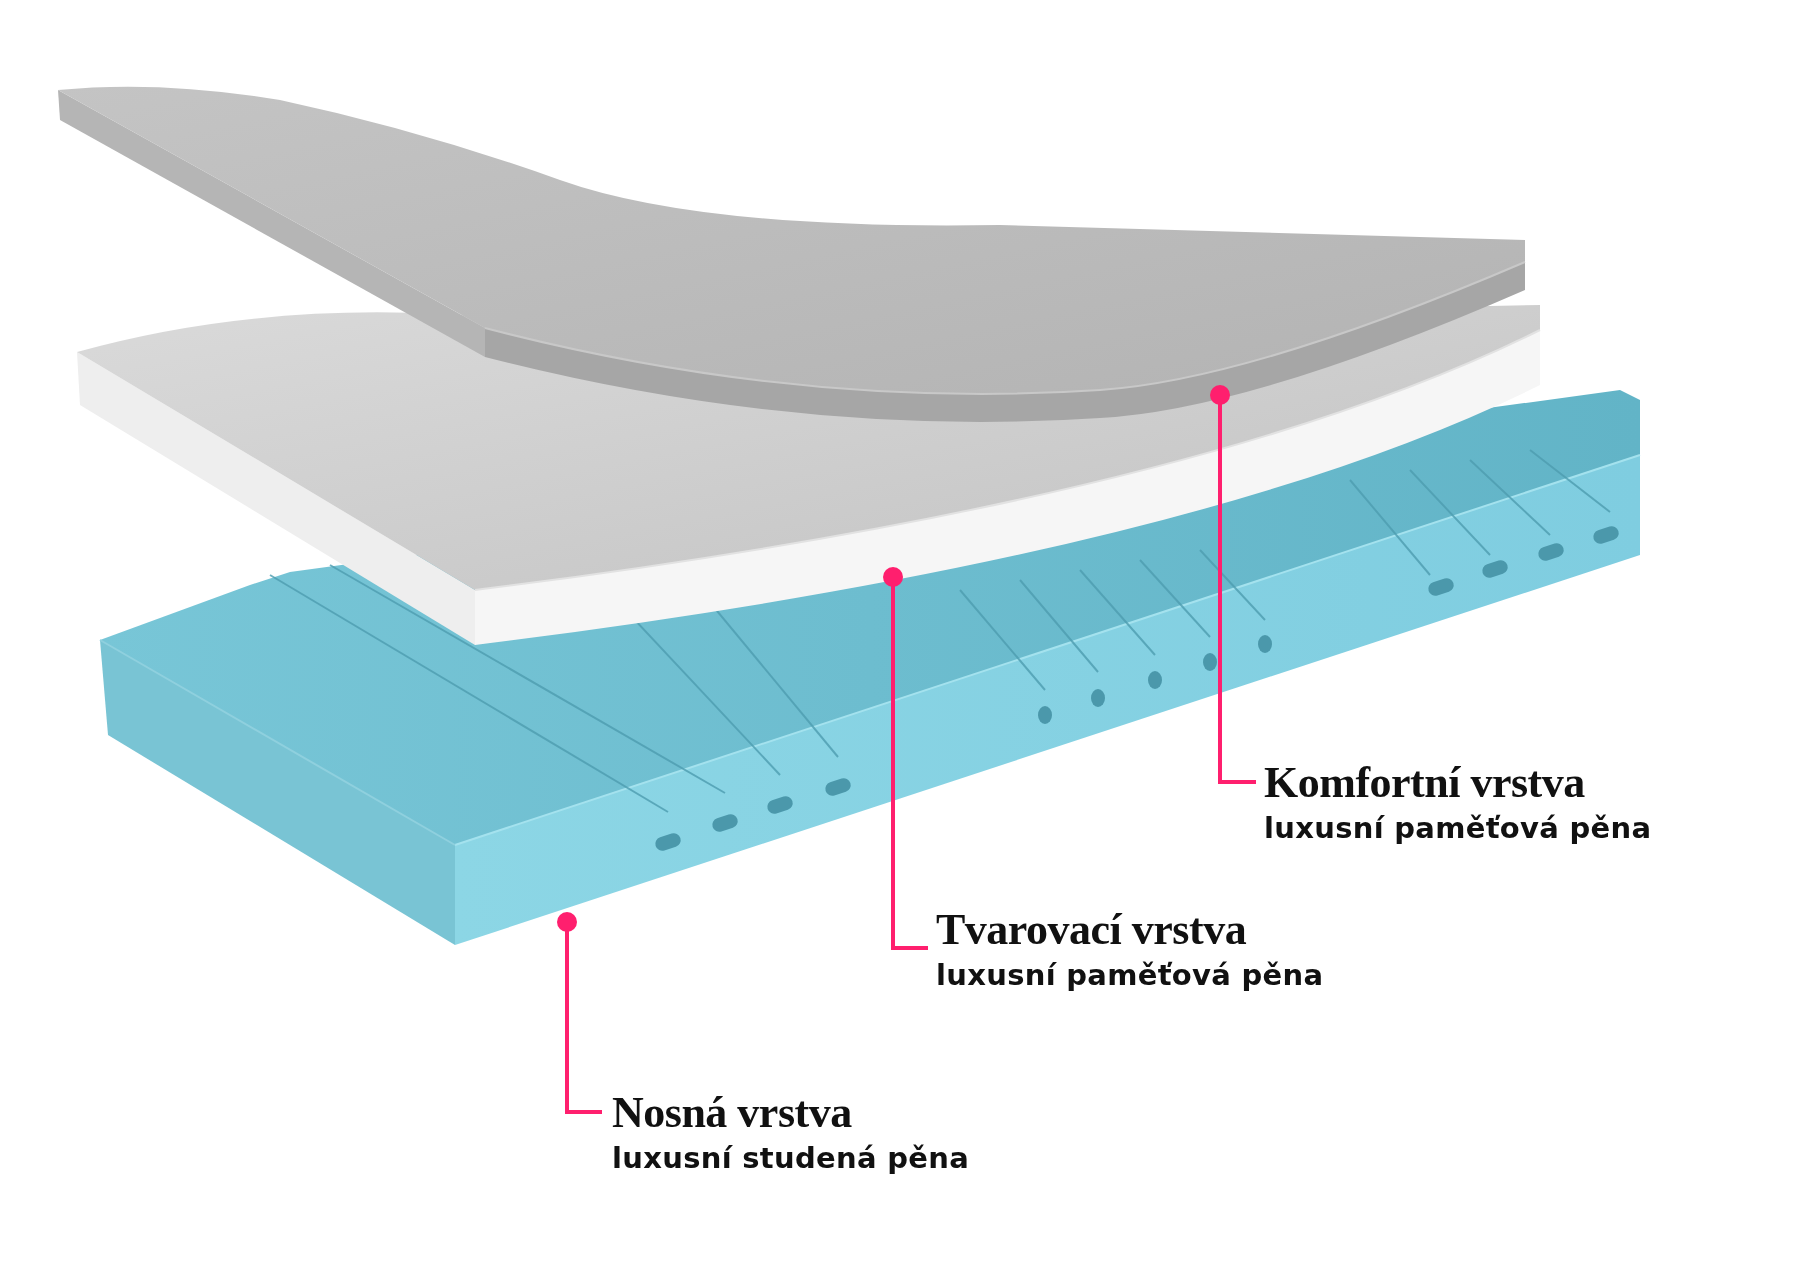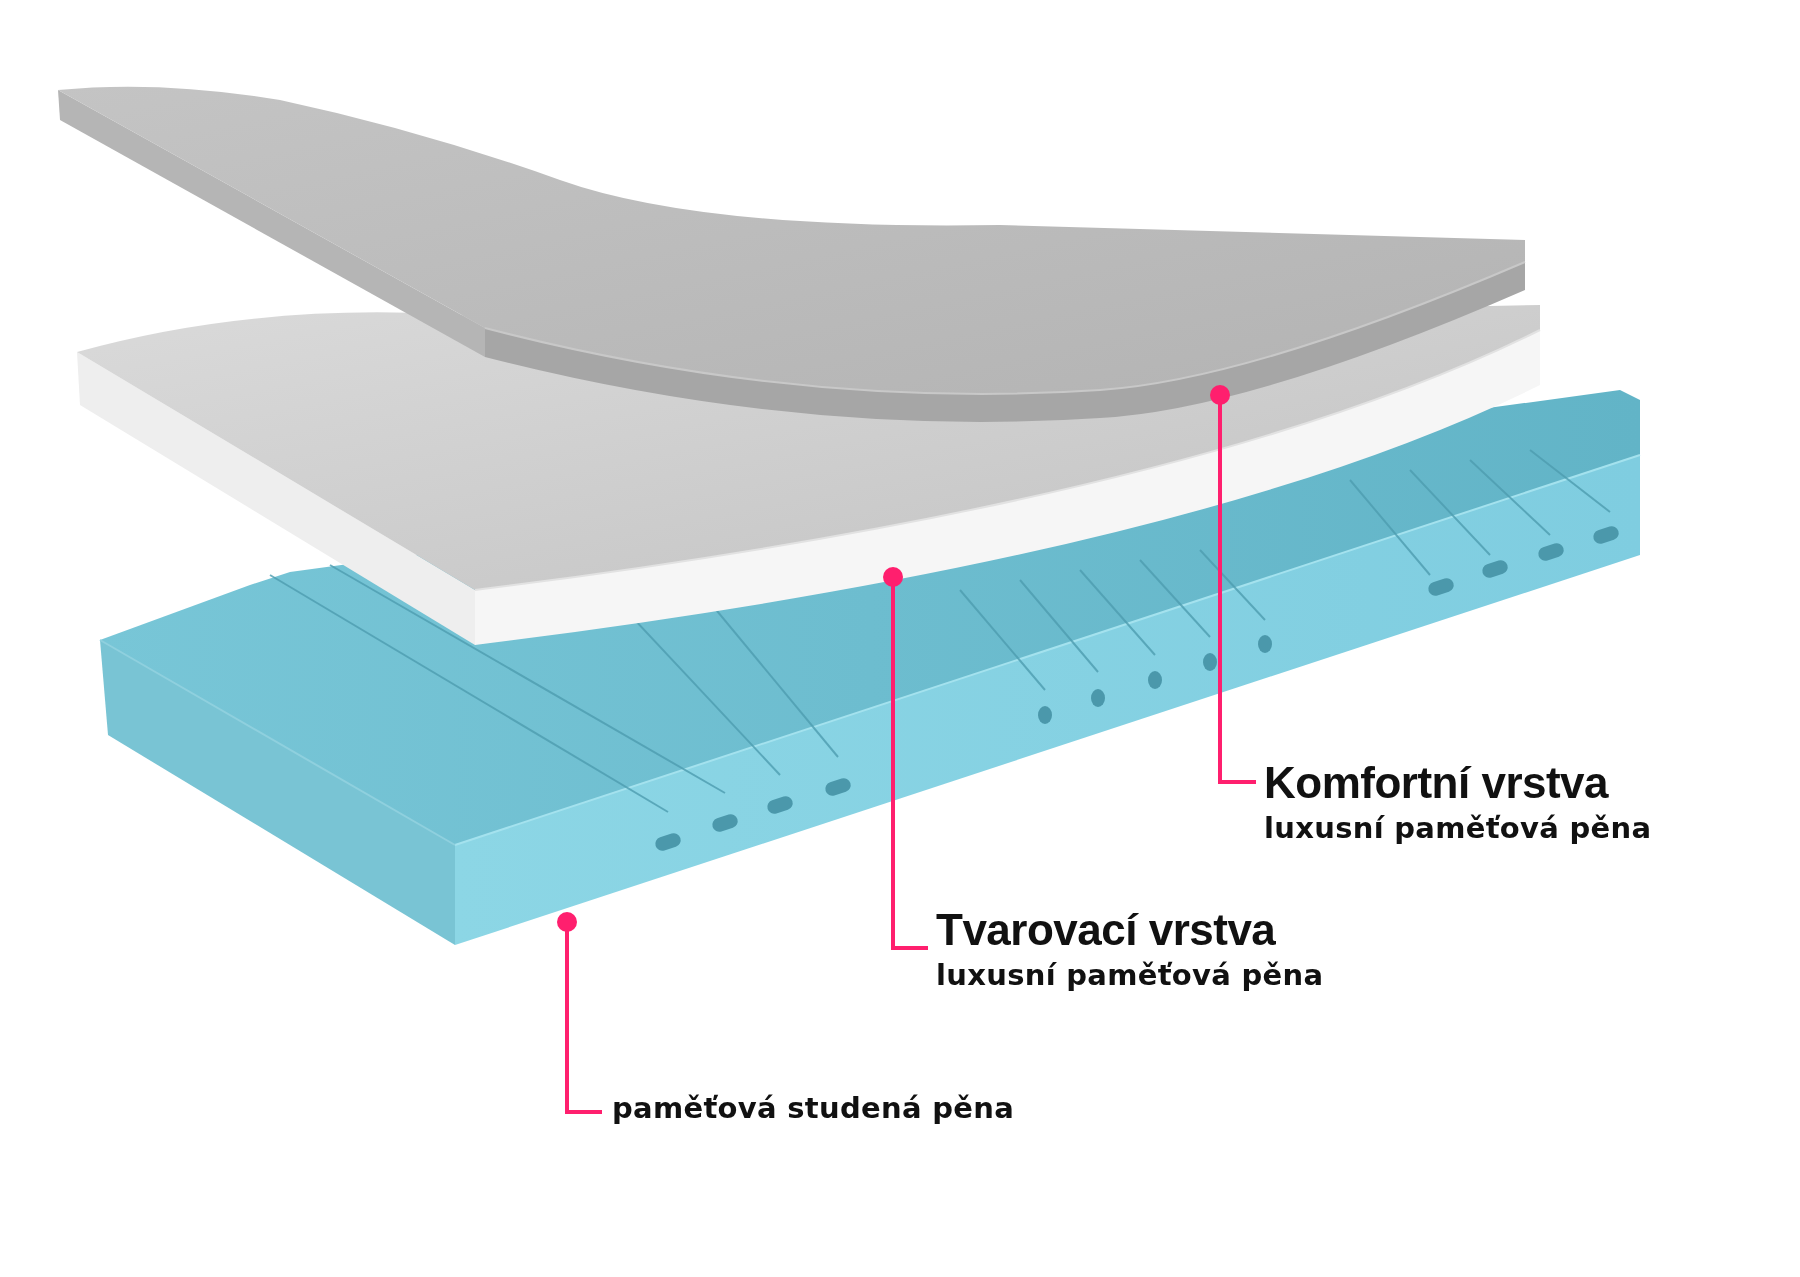--- a/index.html
+++ b/index.html
@@ -1,19 +1,19 @@
 <!DOCTYPE html>
 <html><head>
   <meta charset="utf-8">
   <style>
     html, body { margin: 0; padding: 0; background: #ffffff; }
     body { width: 1800px; height: 1277px; position: relative; overflow: hidden; font-family: "Liberation Sans", "DejaVu Sans", sans-serif; }
     #scene { position: absolute; left: 0; top: 0; width: 1800px; height: 1277px; }
     .callout { position: absolute; color: #111111; }
-    .callout .title { font-family: Liberation Sans, sans-serif; font-weight: bold; font-size: 44px; line-height: 50px; letter-spacing: -0.5px; white-space: nowrap; }
+    .callout .title { font-family: Liberation Serif, serif; font-weight: bold; font-size: 44px; line-height: 50px; letter-spacing: -0.5px; white-space: nowrap; }
     .callout .sub { font-family: "DejaVu Sans", sans-serif; font-weight: bold; font-size: 29px; line-height: 40px; white-space: nowrap; letter-spacing: 0.3px; }
     .callout .sub sup { font-size: 16px; vertical-align: 12px; }
   </style>
 </head>
 <body>
 
 <svg id="scene" viewBox="0 0 1800 1277" xmlns="http://www.w3.org/2000/svg">
   <defs>
     <linearGradient id="gTop" x1="0" y1="0" x2="1" y2="1">
       <stop offset="0" stop-color="#c4c4c4"></stop>
@@ -113,14 +113,15 @@
   <div class="title">Komfortní vrstva</div>
   <div class="sub">luxusní paměťová pěna</div>
 </div>
 
 <div class="callout" style="left:936px; top:905px;">
   <div class="title">Tvarovací vrstva</div>
   <div class="sub">luxusní paměťová pěna</div>
 </div>
 
 <div class="callout" style="left:612px; top:1088px;">
-  <div class="sub">paměťová studená pěna</div>
+  <div class="title">Nosná vrstva</div>
+  <div class="sub">luxusní studená pěna</div>
 </div>
 
 </body></html>

